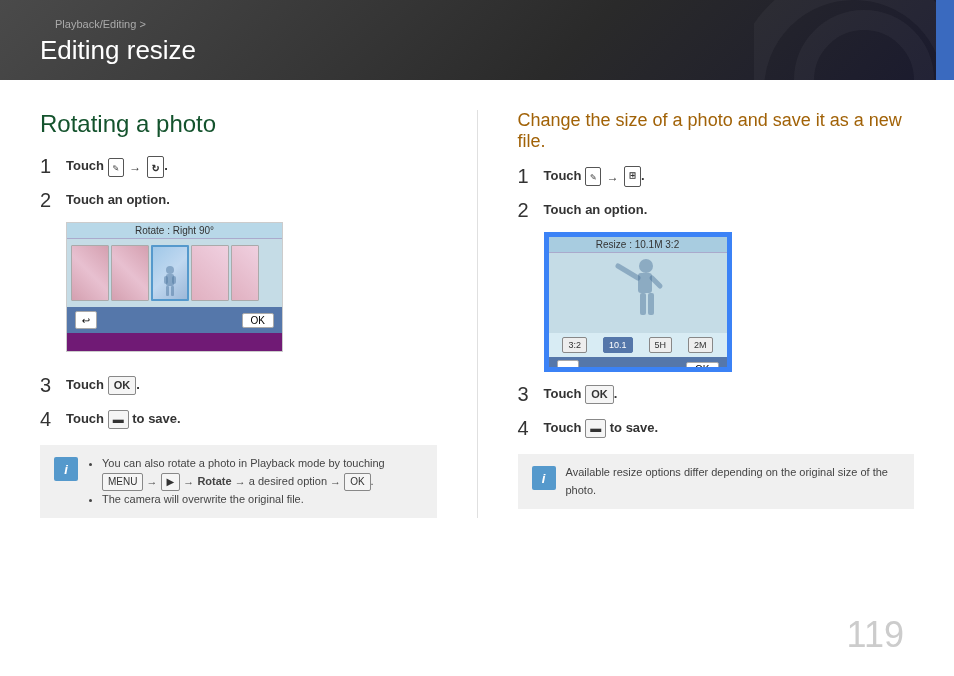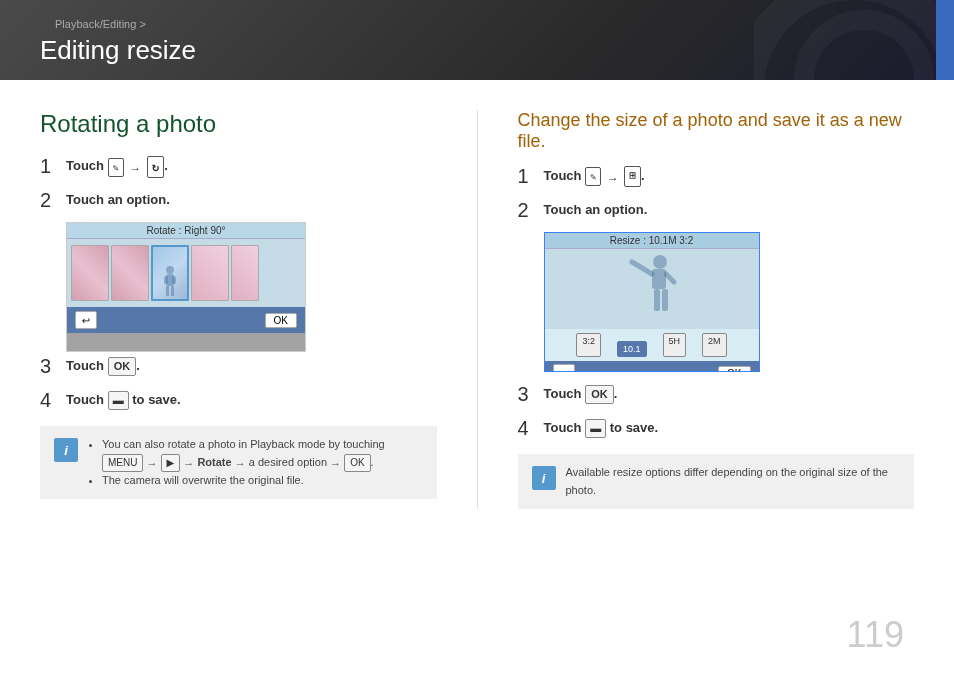--- a/index.html
+++ b/index.html
@@ -135,25 +135,25 @@
       display: inline-block;
       color: #333;
       font-size: 12px;
       vertical-align: middle;
       margin: 0 2px;
     }
 
     
     .camera-screen {
       border: 1px solid #ccc;
-      background: #a3a3a3;
-      width: 240px;
+      background: #701a75;
+      width: 217px;
       height: 130px;
       position: relative;
-      margin: 6px 0 2px 26px;
+      margin: 6px 0 21px 26px;
       overflow: hidden;
     }
     .screen-label {
       background: #b8d8e8;
       font-size: 10px;
       color: #333;
       text-align: center;
       padding: 2px 0;
       border-bottom: 1px solid #aac;
     }
@@ -276,23 +276,23 @@
       color: #444;
       line-height: 1.6;
     }
     .note-text ul {
       list-style: disc;
       padding-left: 14px;
     }
 
     
     .camera-screen-resize {
-      border: 1px solid #3b82f6;
+      border: 5px solid #3b82f6;
       background: #e8f4f8;
-      width: 216px;
+      width: 188px;
       height: 140px;
       position: relative;
       margin: 6px 0 10px 26px;
       overflow: hidden;
     }
     .resize-screen-top {
       background: #a8cce0;
       font-size: 10px;
       color: #333;
       text-align: center;
@@ -320,21 +320,20 @@
       border-radius: 2px;
       padding: 2px 5px;
       font-size: 9px;
       color: #333;
       text-align: center;
     }
     .resize-opt.active {
       background: #5577aa;
       color: #fff;
       border-color: #5577aa;
-      margin-top: 8px;
     }
     .resize-bottom-bar {
       background: #5577aa;
       height: 24px;
       display: flex;
       align-items: center;
       justify-content: space-between;
       padding: 0 8px;
     }
 

